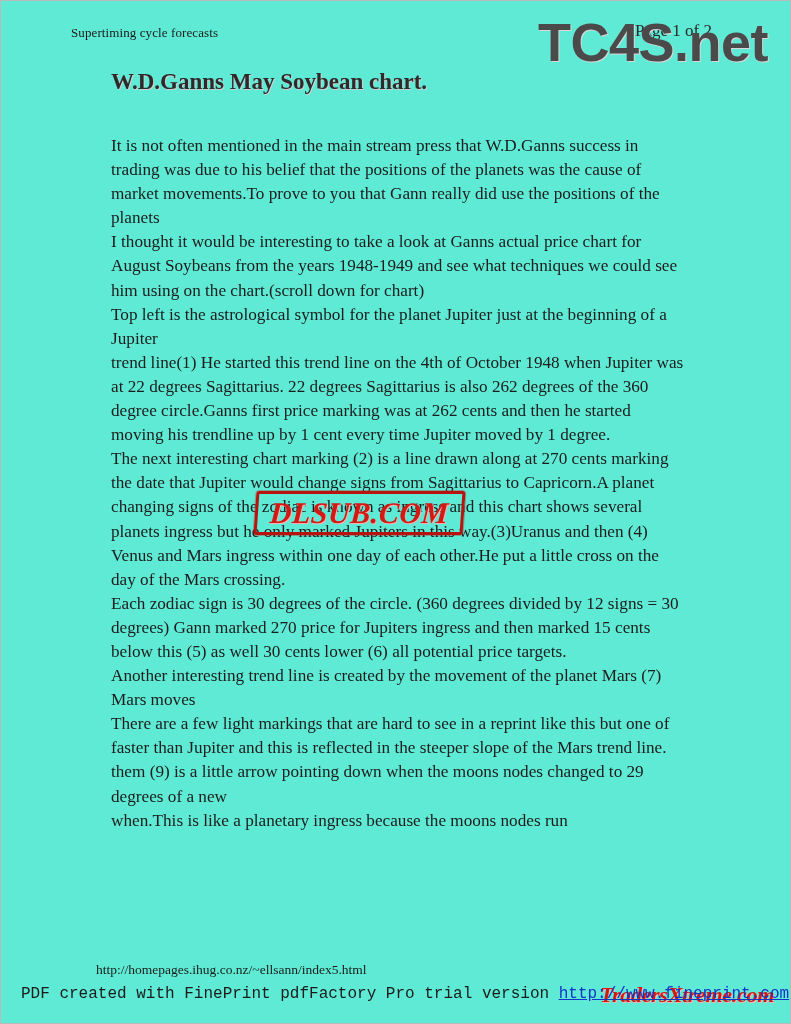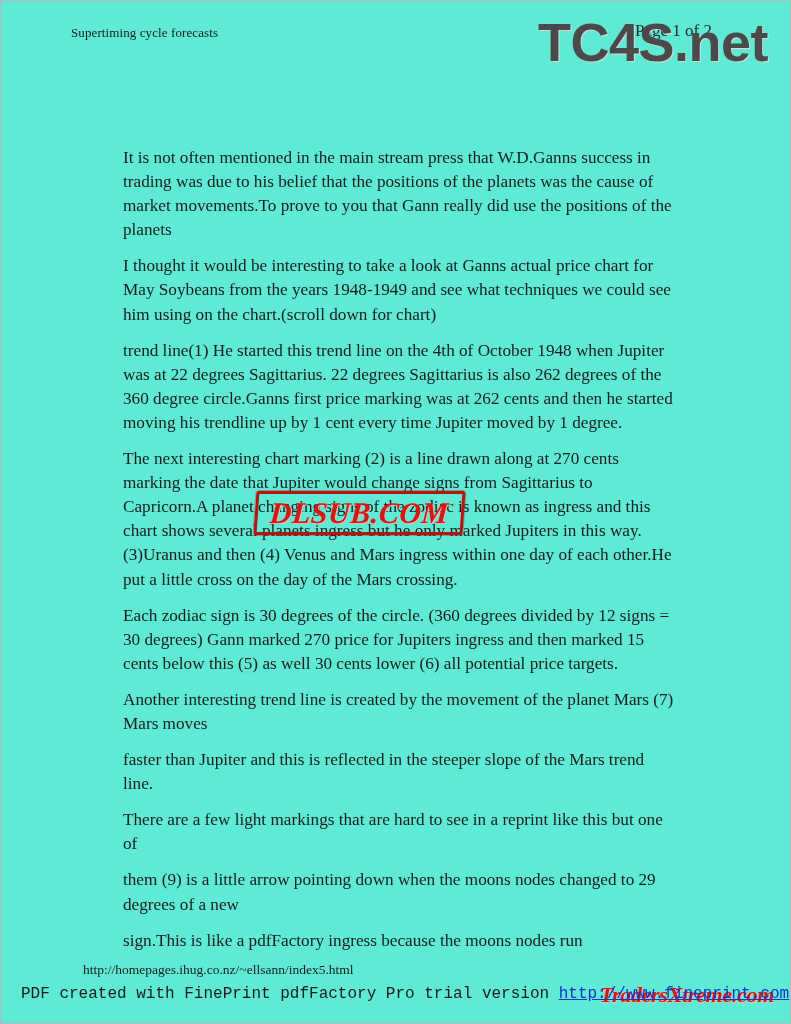--- a/index.html
+++ b/index.html
@@ -66,21 +66,21 @@
     left: 110px;
     top: 133px;
     width: 575px;
     font-size: 17.2px;
     line-height: 24.1px;
     color: #1c1c1c;
     font-family: "Liberation Serif", serif;
     text-align: left;
   }
   .body-text p {
-    margin: 12px;
+    margin: 0;
   }
   .watermark-dlsub {
     position: absolute;
     left: 254px;
     top: 490px;
     font-family: "Liberation Serif", serif;
     font-weight: bold;
     font-style: italic;
     font-size: 30px;
     line-height: 34px;
@@ -102,21 +102,21 @@
     font-weight: bold;
     font-style: italic;
     font-size: 22px;
     line-height: 28px;
     color: #d11a15;
     text-shadow: 1px 1px 0 #ffb2b0;
     letter-spacing: -0.3px;
   }
   .footer-url {
     position: absolute;
-    left: 82px;
+    left: 95px;
     bottom: 45px;
     font-size: 13.5px;
     color: #1b1b1b;
     font-family: "Liberation Serif", serif;
   }
   .footer-line {
     position: absolute;
     left: 20px;
     bottom: 20px;
     font-size: 16px;
@@ -131,32 +131,34 @@
 </style>
 </head>
 <body>
 
 <div class="page">
 
   <div class="header-left">Supertiming cycle forecasts</div>
   <div class="header-page">Page 1 of 2</div>
   <div class="brand-tc4s">TC4S.net</div>
 
+  <div class="title">W.D.Ganns May Soybean chart.</div>
 
   <div class="body-text">
     <p>It is not often mentioned in the main stream press that W.D.Ganns success in trading was due to his belief that the positions of the planets was the cause of market movements.To prove to you that Gann really did use the positions of the planets</p>
-    <p>I thought it would be interesting  to take a look at Ganns actual price chart for May Soybeans from the years 1948-1949 and see what techniques we could see him using on the chart.(scroll down for chart)</p>
+    <p>I thought it would be interesting  to take a look at Ganns actual price chart for August Soybeans from the years 1948-1949 and see what techniques we could see him using on the chart.(scroll down for chart)</p>
+    <p>Top left is the astrological symbol for the planet Jupiter just at the beginning of a Jupiter</p>
     <p>trend line(1) He started this trend line on the 4th of October 1948 when Jupiter was at 22 degrees Sagittarius. 22 degrees Sagittarius is also 262 degrees of the 360 degree circle.Ganns first price marking was at 262 cents and then he started moving his trendline up by 1 cent every time Jupiter moved by 1 degree.</p>
     <p>The next interesting chart marking (2) is a line drawn along at 270 cents marking the date that Jupiter would change signs from Sagittarius to Capricorn.A planet changing signs of the zodiac is known as ingress  and this chart shows several planets ingress but he only marked Jupiters  in this way.(3)Uranus and then (4) Venus and Mars ingress within one day of each other.He put a little cross on the day of the Mars crossing.</p>
     <p>Each zodiac sign is 30 degrees of the circle. (360 degrees divided by 12 signs = 30 degrees) Gann marked 270 price for Jupiters ingress and then marked 15 cents below this (5) as well 30 cents lower (6) all potential price targets.</p>
     <p>Another interesting trend line is created by the movement of the planet Mars (7) Mars moves</p>
+    <p>There are a few light markings that are hard to see in a reprint like this but one of</p>
     <p>faster than Jupiter and this is reflected in the steeper slope of the Mars trend line.</p>
-    <p>There are a few light markings that are hard to see in a reprint like this but one of</p>
     <p>them (9) is a little arrow pointing down when the moons nodes changed to 29 degrees of a new</p>
-    <p>sign.This is like a pdfFactory ingress because the moons nodes run</p>
+    <p>when.This is like a planetary ingress because the moons nodes run</p>
   </div>
 
   <div class="watermark-dlsub">DLSUB.COM</div>
   <div class="watermark-traders">TradersXtreme.com</div>
 
   <div class="footer-url">http://homepages.ihug.co.nz/~ellsann/index5.html</div>
   <div class="footer-line">
     <span>PDF created with FinePrint pdfFactory Pro trial version </span><a href="#">http://www.fineprint.com</a>
   </div>
 

